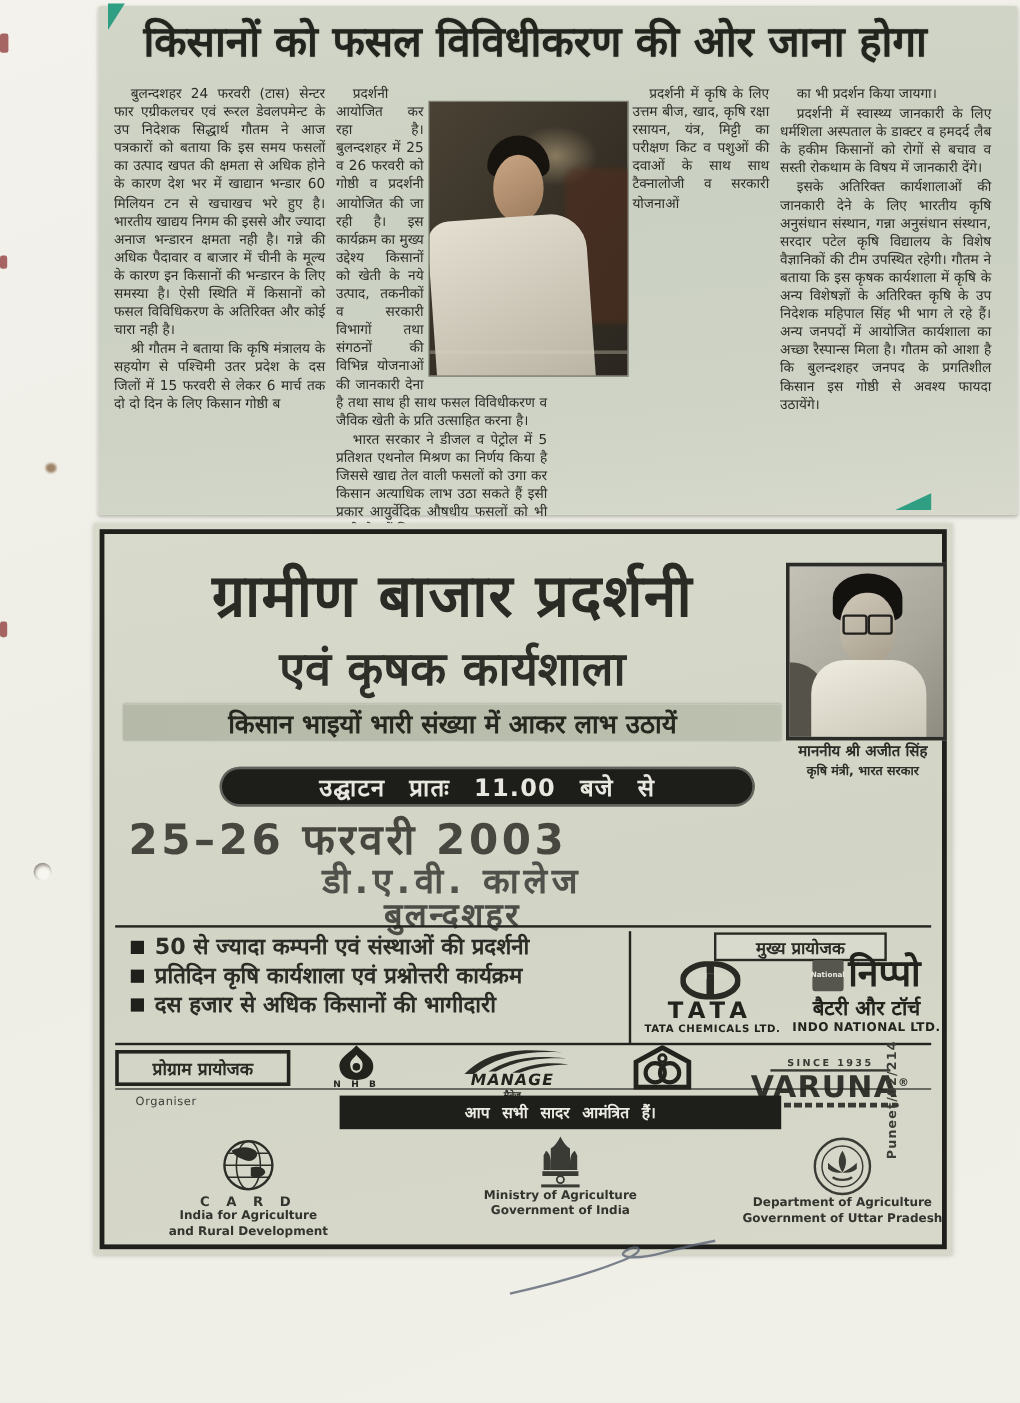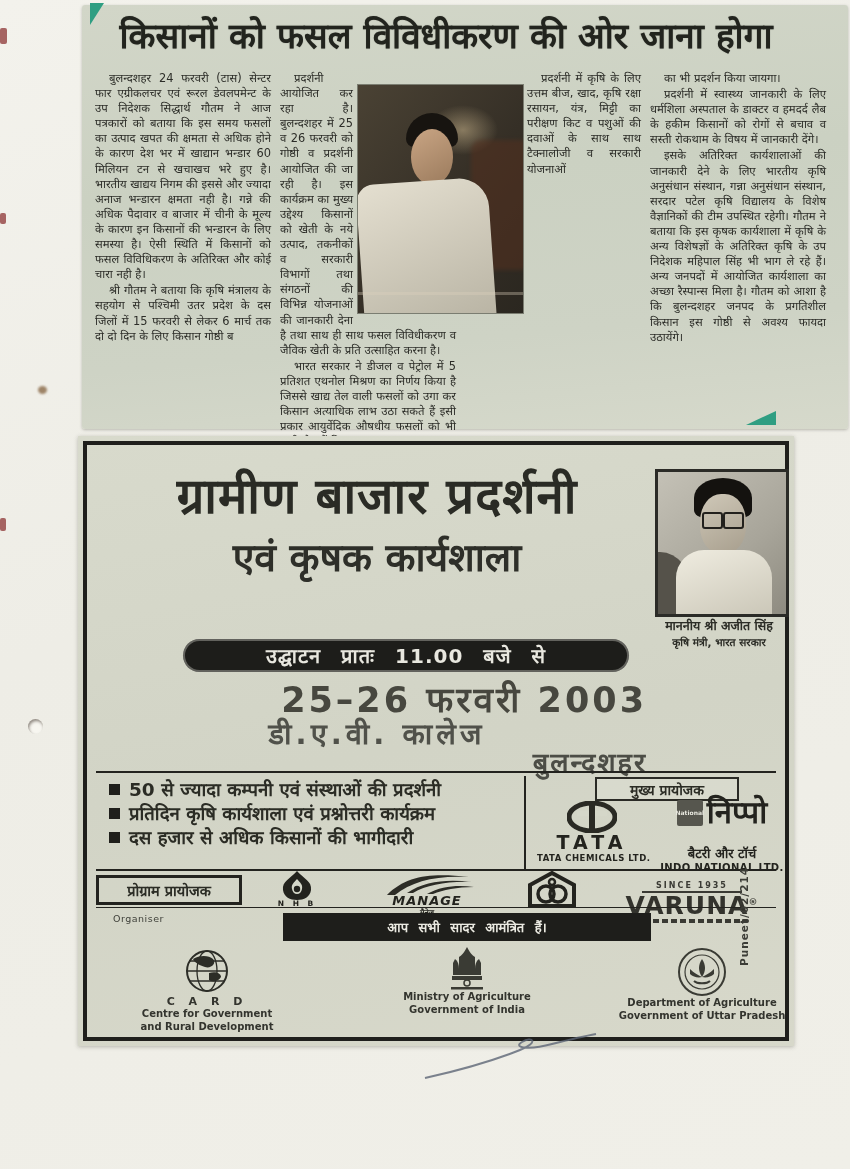--- a/index.html
+++ b/index.html
@@ -107,29 +107,29 @@
   #minister-caption .cap1{font-size:12.5px;font-weight:700;}
   #minister-caption .cap2{font-size:10.5px;font-weight:700;margin-top:1px;}
   #inaug-banner{
     position:absolute;left:96px;top:194px;width:446px;height:33px;
     background:#1d1d1a;border-radius:17px;
     display:flex;align-items:center;justify-content:center;
     font-size:20px;font-weight:700;color:#e8e7df;word-spacing:12px;letter-spacing:1px;
     box-shadow:0 0 0 2px rgba(230,230,220,.35) inset;white-space:nowrap;
   }
   #ad-dates{
-    position:absolute;left:20px;top:230px;width:540px;text-align:right;
+    position:absolute;left:20px;top:230px;width:540px;text-align:left;
     font-size:35px;font-weight:700;color:#47473f;letter-spacing:3px;white-space:nowrap;
   }
   #ad-venue1{
     position:absolute;left:20px;top:268px;width:540px;text-align:center;
     font-size:29px;font-weight:700;color:#50514a;letter-spacing:4px;white-space:nowrap;
   }
   #ad-venue2{
-    position:absolute;left:20px;top:298px;width:540px;text-align:right;
+    position:absolute;left:20px;top:298px;width:540px;text-align:center;
     font-size:27px;font-weight:700;color:#4c4d46;letter-spacing:2px;white-space:nowrap;
   }
   .ad-hr{position:absolute;left:9px;right:9px;height:2px;background:#23231f;}
   #ad-vdiv{position:absolute;left:437px;top:331px;width:2px;height:94px;background:#23231f;}
   #bullets{position:absolute;left:22px;top:334px;width:405px;}
   .bullet{display:flex;font-size:18.5px;font-weight:600;color:#2b2c25;line-height:1.18;margin-bottom:2px;}
   .bullet .sq{flex:0 0 11px;width:11px;height:11px;background:#1f1f1b;margin:5px 9px 0 0;}
   
   #main-sponsor-label{
     position:absolute;left:508px;top:332px;width:140px;height:20px;
@@ -137,21 +137,21 @@
     font-size:14px;font-weight:700;color:#2b2c25;background:rgba(255,255,255,.12);
   }
   #tata-block{position:absolute;left:450px;top:356px;width:110px;text-align:center;color:#23231e;}
   #tata-word{font-size:19px;font-weight:800;letter-spacing:5px;margin-top:-2px;}
   #tata-caption{font-size:8.5px;font-weight:700;letter-spacing:.5px;white-space:nowrap;}
   #nippo-block{position:absolute;left:566px;top:352px;width:138px;text-align:center;color:#23231e;}
   #nippo-row{display:flex;align-items:center;justify-content:center;gap:4px;}
   #national-sq{width:26px;height:26px;background:#56564e;color:#e8e8df;font-size:6px;font-weight:700;
     display:flex;align-items:center;justify-content:center;border-radius:2px;}
   #nippo-word{font-size:31px;font-weight:800;color:#23231e;line-height:1;}
-  #nippo-sub{font-size:13px;font-weight:700;margin-top:16px;}
+  #nippo-sub{font-size:17px;font-weight:700;margin-top:0px;}
   #nippo-caption{font-size:10px;font-weight:700;letter-spacing:.4px;}
   
   #program-label{
     position:absolute;left:9px;top:430px;width:140px;height:24px;
     border:3px solid #23231f;display:flex;align-items:center;justify-content:center;
     font-size:14.5px;font-weight:700;color:#2b2c25;
   }
   .psponsor{position:absolute;text-align:center;color:#23231e;}
   #nhb-block{left:180px;top:426px;width:60px;}
   #nhb-label{font-size:7.5px;font-weight:700;letter-spacing:3px;margin-top:-2px;}
@@ -232,20 +232,21 @@
         <p>इसके अतिरिक्त कार्यशालाओं की जानकारी देने के लिए भारतीय कृषि अनुसंधान संस्थान, गन्ना अनुसंधान संस्थान, सरदार पटेल कृषि विद्यालय के विशेष वैज्ञानिकों की टीम उपस्थित रहेगी। गौतम ने बताया कि इस कृषक कार्यशाला में कृषि के अन्य विशेषज्ञों के अतिरिक्त कृषि के उप निदेशक महिपाल सिंह भी भाग ले रहे हैं। अन्य जनपदों में आयोजित कार्यशाला का अच्छा रैस्पान्स मिला है। गौतम को आशा है कि बुलन्दशहर जनपद के प्रगतिशील किसान इस गोष्ठी से अवश्य फायदा उठायेंगे।</p>
       </div>
     </div>
   </div>
 
   <div id="ad-clip">
     <div id="ad-border">
 
       <div id="ad-title1">ग्रामीण बाजार प्रदर्शनी</div>
       <div id="ad-title2">एवं कृषक कार्यशाला</div>
+      <div id="ad-tagline">किसान भाइयों भारी संख्या में आकर लाभ उठायें</div>
 
       <div id="minister-photo">
         <div class="mp-bg"></div>
         <div class="mp-shoulder-dark"></div>
         <div class="mp-hair"></div>
         <div class="mp-face"></div>
         <div class="mp-glasses"></div>
         <div class="mp-shirt"></div>
       </div>
       <div id="minister-caption">
@@ -348,21 +349,21 @@
         <svg width="48" height="46" viewBox="0 0 48 46">
           <circle cx="24" cy="22" r="20" fill="none" stroke="#2c2d27" stroke-width="2"></circle>
           <ellipse cx="24" cy="22" rx="10" ry="20" fill="none" stroke="#2c2d27" stroke-width="1.3"></ellipse>
           <line x1="4" y1="22" x2="44" y2="22" stroke="#2c2d27" stroke-width="1.3"></line>
           <line x1="6" y1="12" x2="42" y2="12" stroke="#2c2d27" stroke-width="1.3"></line>
           <line x1="6" y1="32" x2="42" y2="32" stroke="#2c2d27" stroke-width="1.3"></line>
           <path d="M10 10 C16 6 26 6 30 10 C34 14 28 20 22 18 C16 16 12 14 10 10 Z" fill="#2c2d27"></path>
           <path d="M26 24 C32 22 38 24 38 28 C36 32 30 34 26 31 Z" fill="#2c2d27"></path>
         </svg>
         <div id="card-word">C A R D</div>
-        <div class="org-caption">Centre for Government</div>
+        <div class="org-caption">India for Agriculture</div>
         <div class="org-caption">and Rural Development</div>
       </div>
 
       <div class="orgblock" id="ministry-block">
         <svg width="40" height="46" viewBox="0 0 40 46">
           <path d="M20 2 C17 8 15 10 12 12 L12 30 L28 30 L28 12 C25 10 23 8 20 2 Z" fill="#3a3b34"></path>
           <path d="M8 14 C11 16 12 20 12 24 L12 30 L6 30 L6 18 Z" fill="#3a3b34"></path>
           <path d="M32 14 C29 16 28 20 28 24 L28 30 L34 30 L34 18 Z" fill="#3a3b34"></path>
           <rect x="5" y="31" width="30" height="4" fill="#3a3b34"></rect>
           <circle cx="20" cy="38" r="3" fill="none" stroke="#3a3b34" stroke-width="1.5"></circle>

